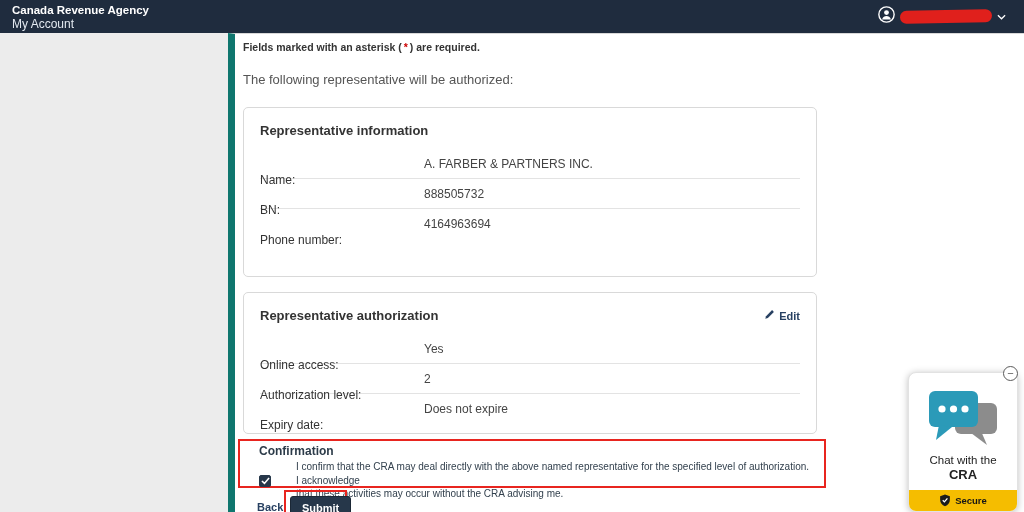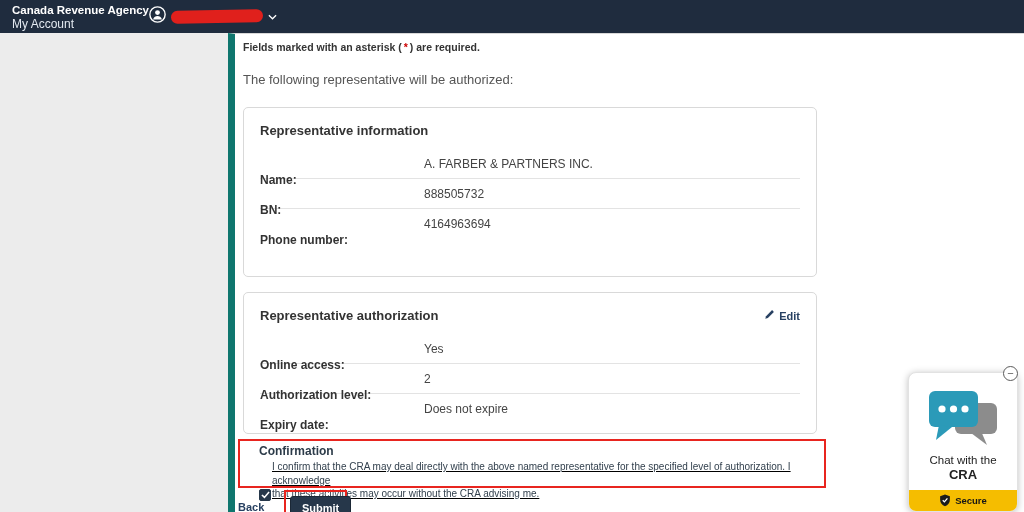--- a/index.html
+++ b/index.html
@@ -10,21 +10,21 @@
     background: #ececec;
     position: relative;
   }
   * { box-sizing: border-box; }
 
   
   .header {
     position: absolute; top: 0; left: 0;
     width: 1024px; height: 33px;
     background: var(--header_bg, #1f2c3e);
-    display: flex; align-items: center; justify-content: flex-start;
+    display: flex; align-items: center; justify-content: space-between;
     padding: 0 18px 0 12px;
     z-index: 5;
   }
   .header-titles { line-height: 1.25; padding-top: 2px; }
   .header-org { color: #ffffff; font-size: 11.5px; font-weight: bold; }
   .header-service { color: #e3e9f0; font-size: 12px; }
   .user-menu { display: flex; align-items: center; gap: 5px; cursor: pointer; }
   .redaction {
     width: 92px; height: 13px;
     background: var(--redaction_red, #e0201c);
@@ -66,46 +66,46 @@
   .panel-auth { top: 258px; height: 142px; }
   .panel-heading-row { display: flex; align-items: center; justify-content: space-between; height: 20px; margin-bottom: 9px; }
   .panel-title { font-size: 13px; font-weight: bold; color: #333; }
   .edit-link {
     display: flex; align-items: flex-end; gap: 4px;
     color: var(--link_navy, #284162); font-size: 11px; font-weight: bold;
     cursor: pointer; text-decoration: none;
   }
   .info-row { display: flex; align-items: center; height: 30px; border-bottom: 1px solid #e3e3e3; }
   .info-row:last-child { border-bottom: none; }
-  .row-label { width: 147px; font-size: 12px; font-weight: bold; color: #333; flex: none; margin-top: 32px; }
+  .row-label { width: 147px; font-size: 12px; font-weight: normal; color: #333; flex: none; margin-top: 32px; }
   .row-value { font-size: 12px; color: #444; margin-left: 17px; }
 
   
   .confirm-box {
     position: absolute; left: 3px; top: 405px;
     width: 588px; height: 49px;
     border: 2px solid var(--annotation_red, #e8251f);
     background: #fff;
     padding: 3px 10px 0 19px;
   }
   .confirm-title { font-size: 12px; font-weight: bold; color: #2c3b49; }
-  .confirm-row { display: flex; align-items: flex-end; gap: 1px; margin-top: 2px; text-decoration: underline; }
+  .confirm-row { display: flex; align-items: center; gap: 25px; margin-top: 2px; }
   .checkbox {
     width: 12px; height: 12px; flex: none; margin-top: 1px;
     background: var(--button_navy, #26374a);
     border: 1px solid var(--button_navy, #26374a);
     border-radius: 2px;
     display: flex; align-items: center; justify-content: center;
     cursor: pointer;
   }
   .confirm-text { font-size: 10px; color: #33414e; line-height: 1.35; }
 
   
   .back-link {
-    position: absolute; left: 3px; top: 467px;
+    position: absolute; left: 22px; top: 467px;
     font-size: 11px; font-weight: bold;
     color: var(--link_navy, #284162);
     text-decoration: none; cursor: pointer;
   }
   .submit-annotation {
     position: absolute; left: 49px; top: 456px;
     width: 63px; height: 60px;
     border: 2px solid var(--annotation_red, #e8251f);
   }
   .submit-button {

